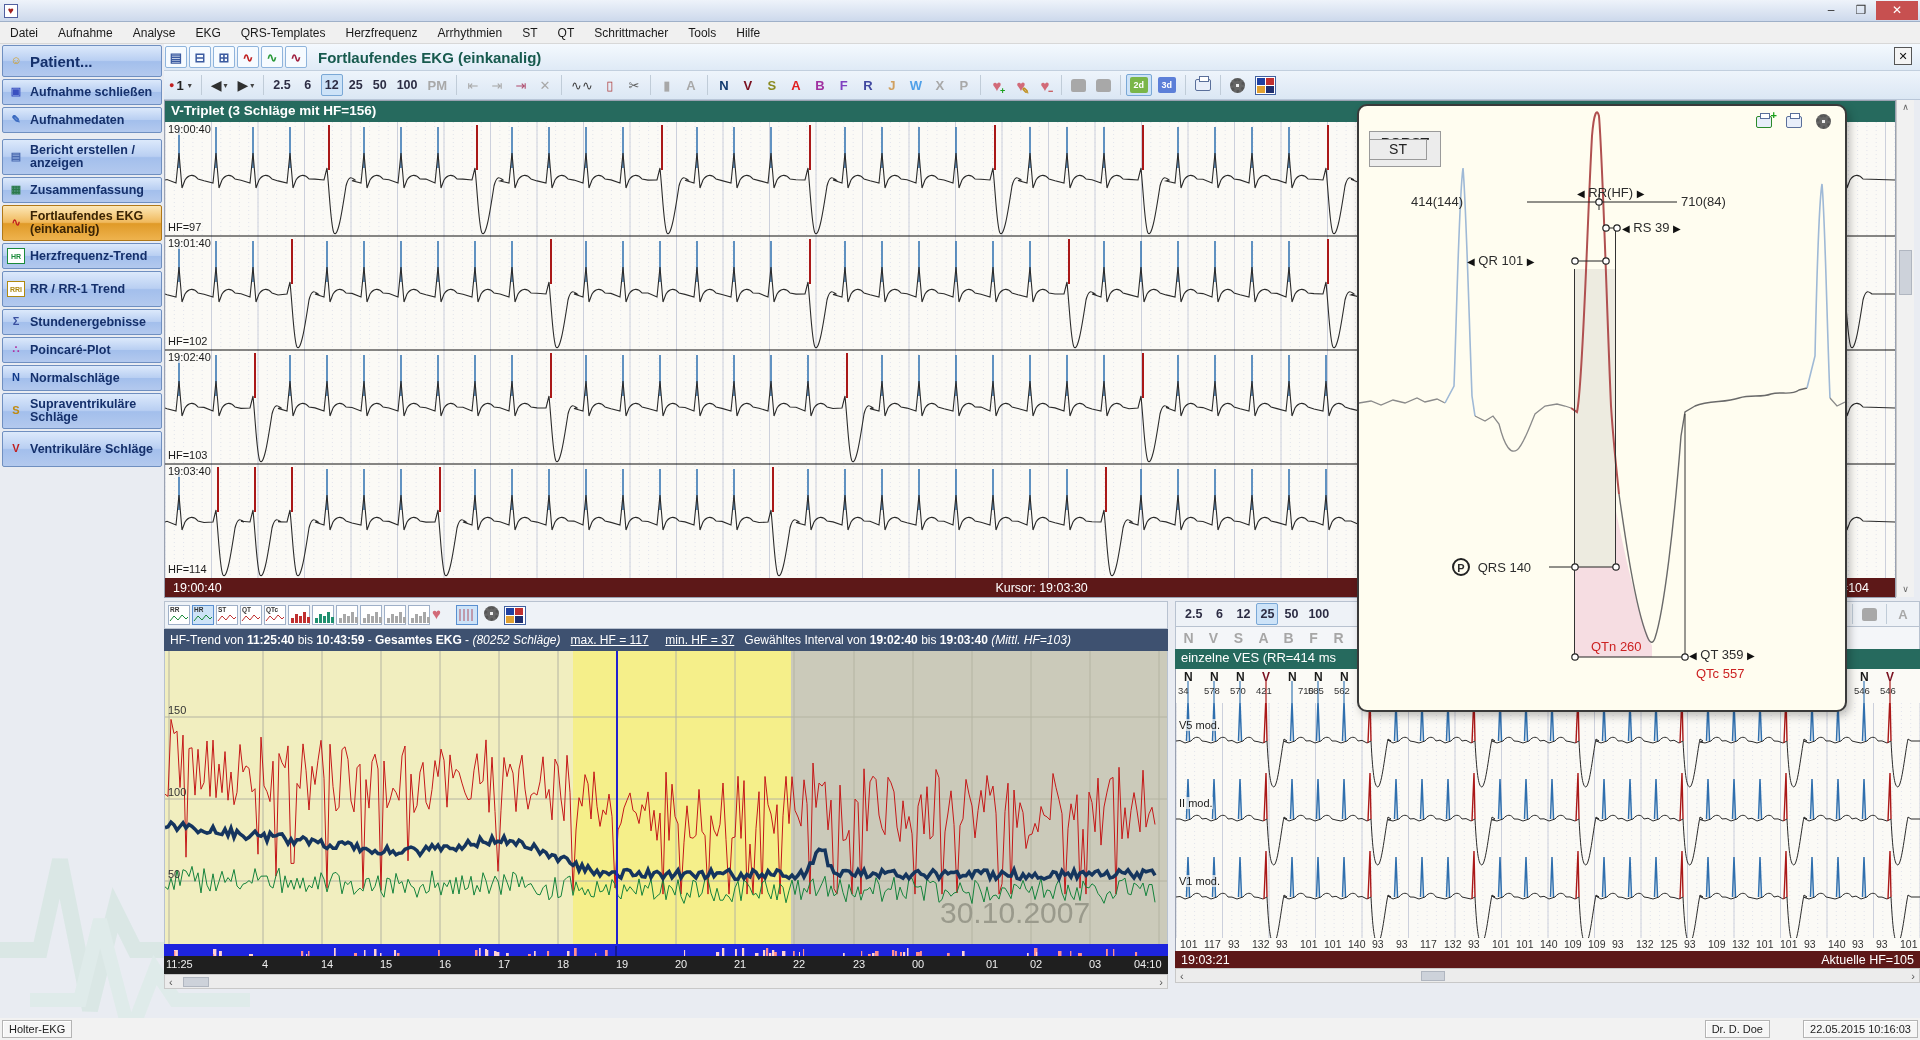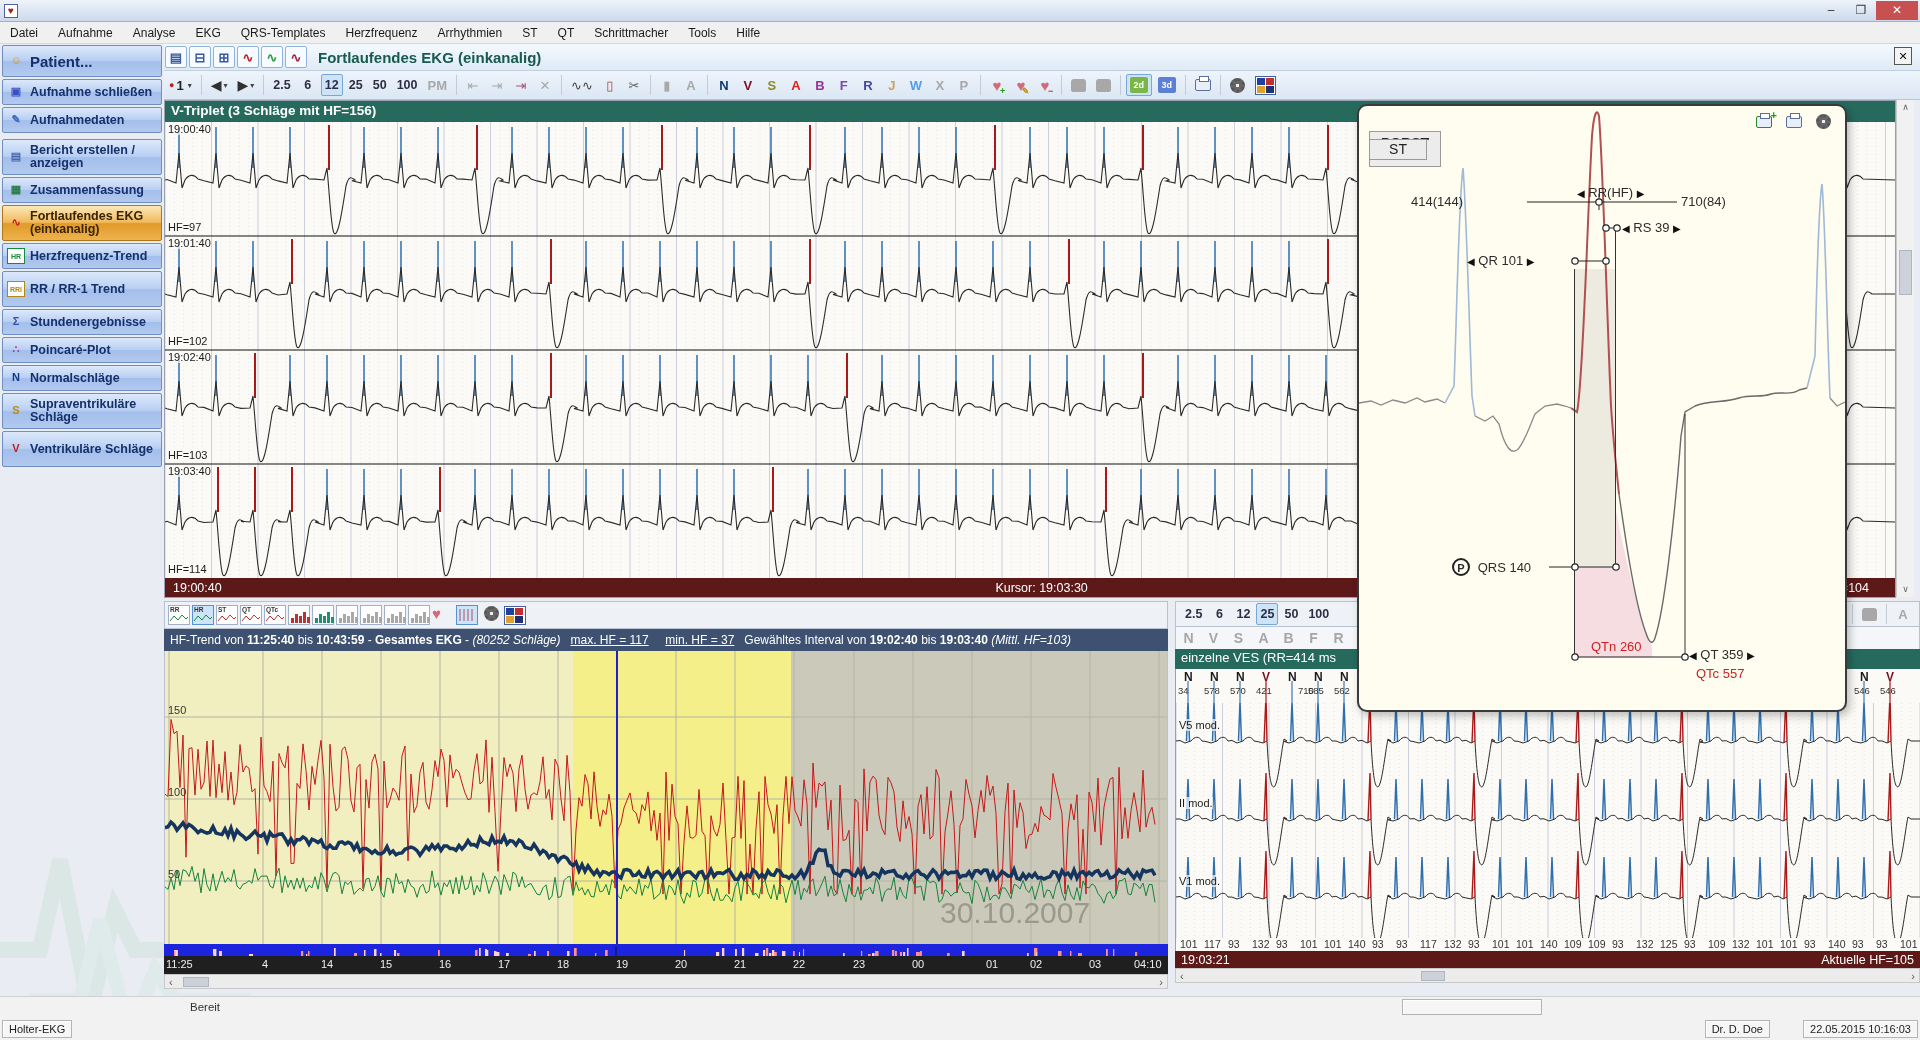--- a/index.html
+++ b/index.html
@@ -1329,24 +1329,20 @@
   <div id="br-status" class="abs">
     <span>19:03:21</span>
     <span class="right">Aktuelle HF=105</span>
   </div>
   <div class="abs hscroll" style="left:1175px;top:968px;width:745px;height:15px;">
     <span class="la">‹</span>
     <div class="hthumb" style="left:245px;width:24px;"></div>
     <span class="ra">›</span>
   </div>
 
-  <div id="status-top" class="abs">
-    <span style="position:absolute;left:190px;top:4px;">Bereit</span>
-    <div class="sbox" style="left:1402px;top:2px;width:140px;height:16px;"></div>
-  </div>
   <div id="status-bot" class="abs">
     <div class="sbox" style="left:2px;top:2px;">Holter-EKG</div>
     <div class="sbox" style="right:150px;top:2px;">Dr. D. Doe</div>
     <div class="sbox" style="right:2px;top:2px;">22.05.2015 10:16:03</div>
   </div>
 
   <div id="pqrst" class="abs">
     <svg id="pq-svg" width="486" height="604" viewBox="0 0 486 604" style="position:absolute;left:0;top:0;">
         <rect x="216" y="163" width="41" height="298" fill="#edebe0"></rect>
         <path d="M216,461 L257,461 L257,405 C268,460 279,505 290,532 L293,540 L293,551 L216,551 Z" fill="#f6dde2"></path>

